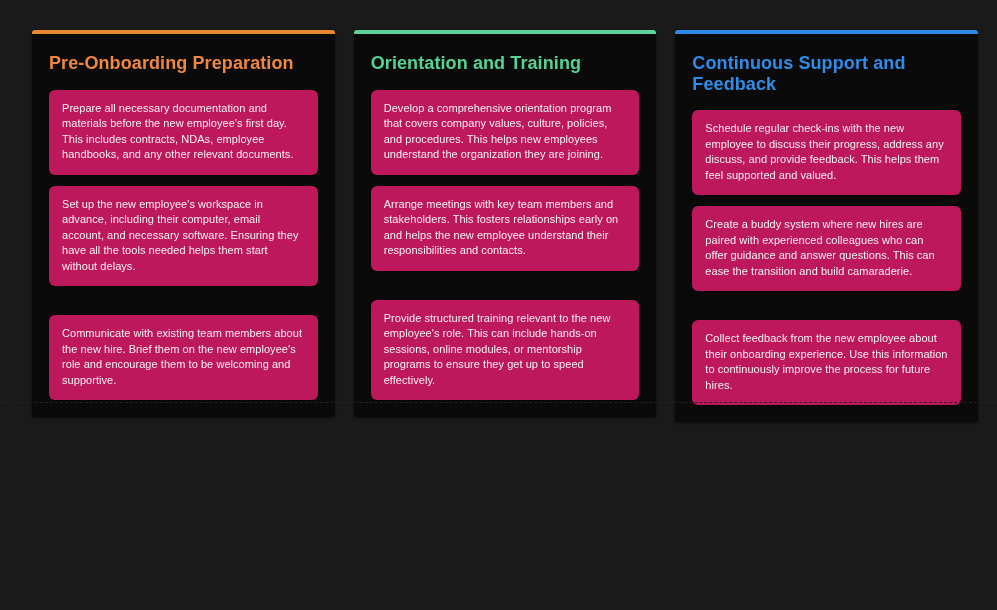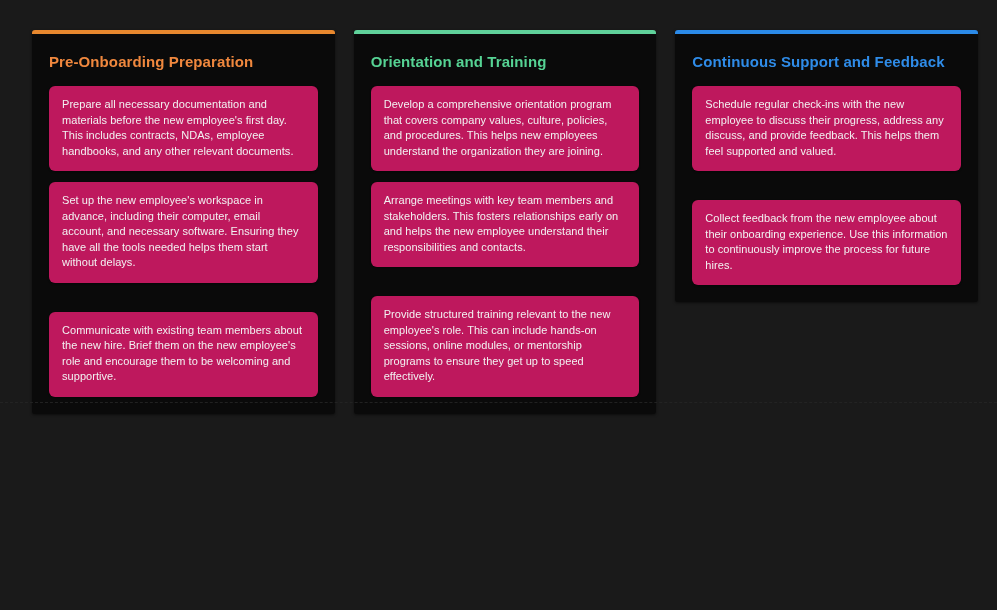--- a/index.html
+++ b/index.html
@@ -32,21 +32,21 @@
     border-radius: 3px;
     border-top-width: 4px;
     border-top-style: solid;
     box-shadow: 0 1px 3px rgba(0,0,0,0.55);
     padding: 0 17px 17px 17px;
     display: flex;
     flex-direction: column;
   }
 
   .column-title {
-    font-size: 15px;
+    font-size: 18px;
     font-weight: bold;
     letter-spacing: 0.1px;
     padding: 19px 0 16px 17px;
     margin-left: -17px;
     line-height: 1.15;
   }
 
   .card {
     background: #be185d;
     border-radius: 6px;
@@ -101,18 +101,21 @@
       <div class="card">
         <div class="card-text">Provide structured training relevant to the new employee's role. This can include hands-on sessions, online modules, or mentorship programs to ensure they get up to speed effectively.</div>
       </div>
     </div>
     <div class="column" style="border-top-color: rgb(43, 138, 232);">
       <div class="column-title" style="color: rgb(47, 140, 232);">Continuous Support and Feedback</div>
       <div class="card">
         <div class="card-text">Schedule regular check-ins with the new employee to discuss their progress, address any discuss, and provide feedback. This helps them feel supported and valued.</div>
       </div>
       <div class="card">
+        <div class="card-text">Create a buddy system where new hires are paired with experienced colleagues who can offer guidance and answer questions. This can ease the transition and build camaraderie.</div>
+      </div>
+      <div class="card">
         <div class="card-text">Collect feedback from the new employee about their onboarding experience. Use this information to continuously improve the process for future hires.</div>
       </div>
     </div>
   </div>
 
 <div class="divider"></div>
 
 </body></html>

